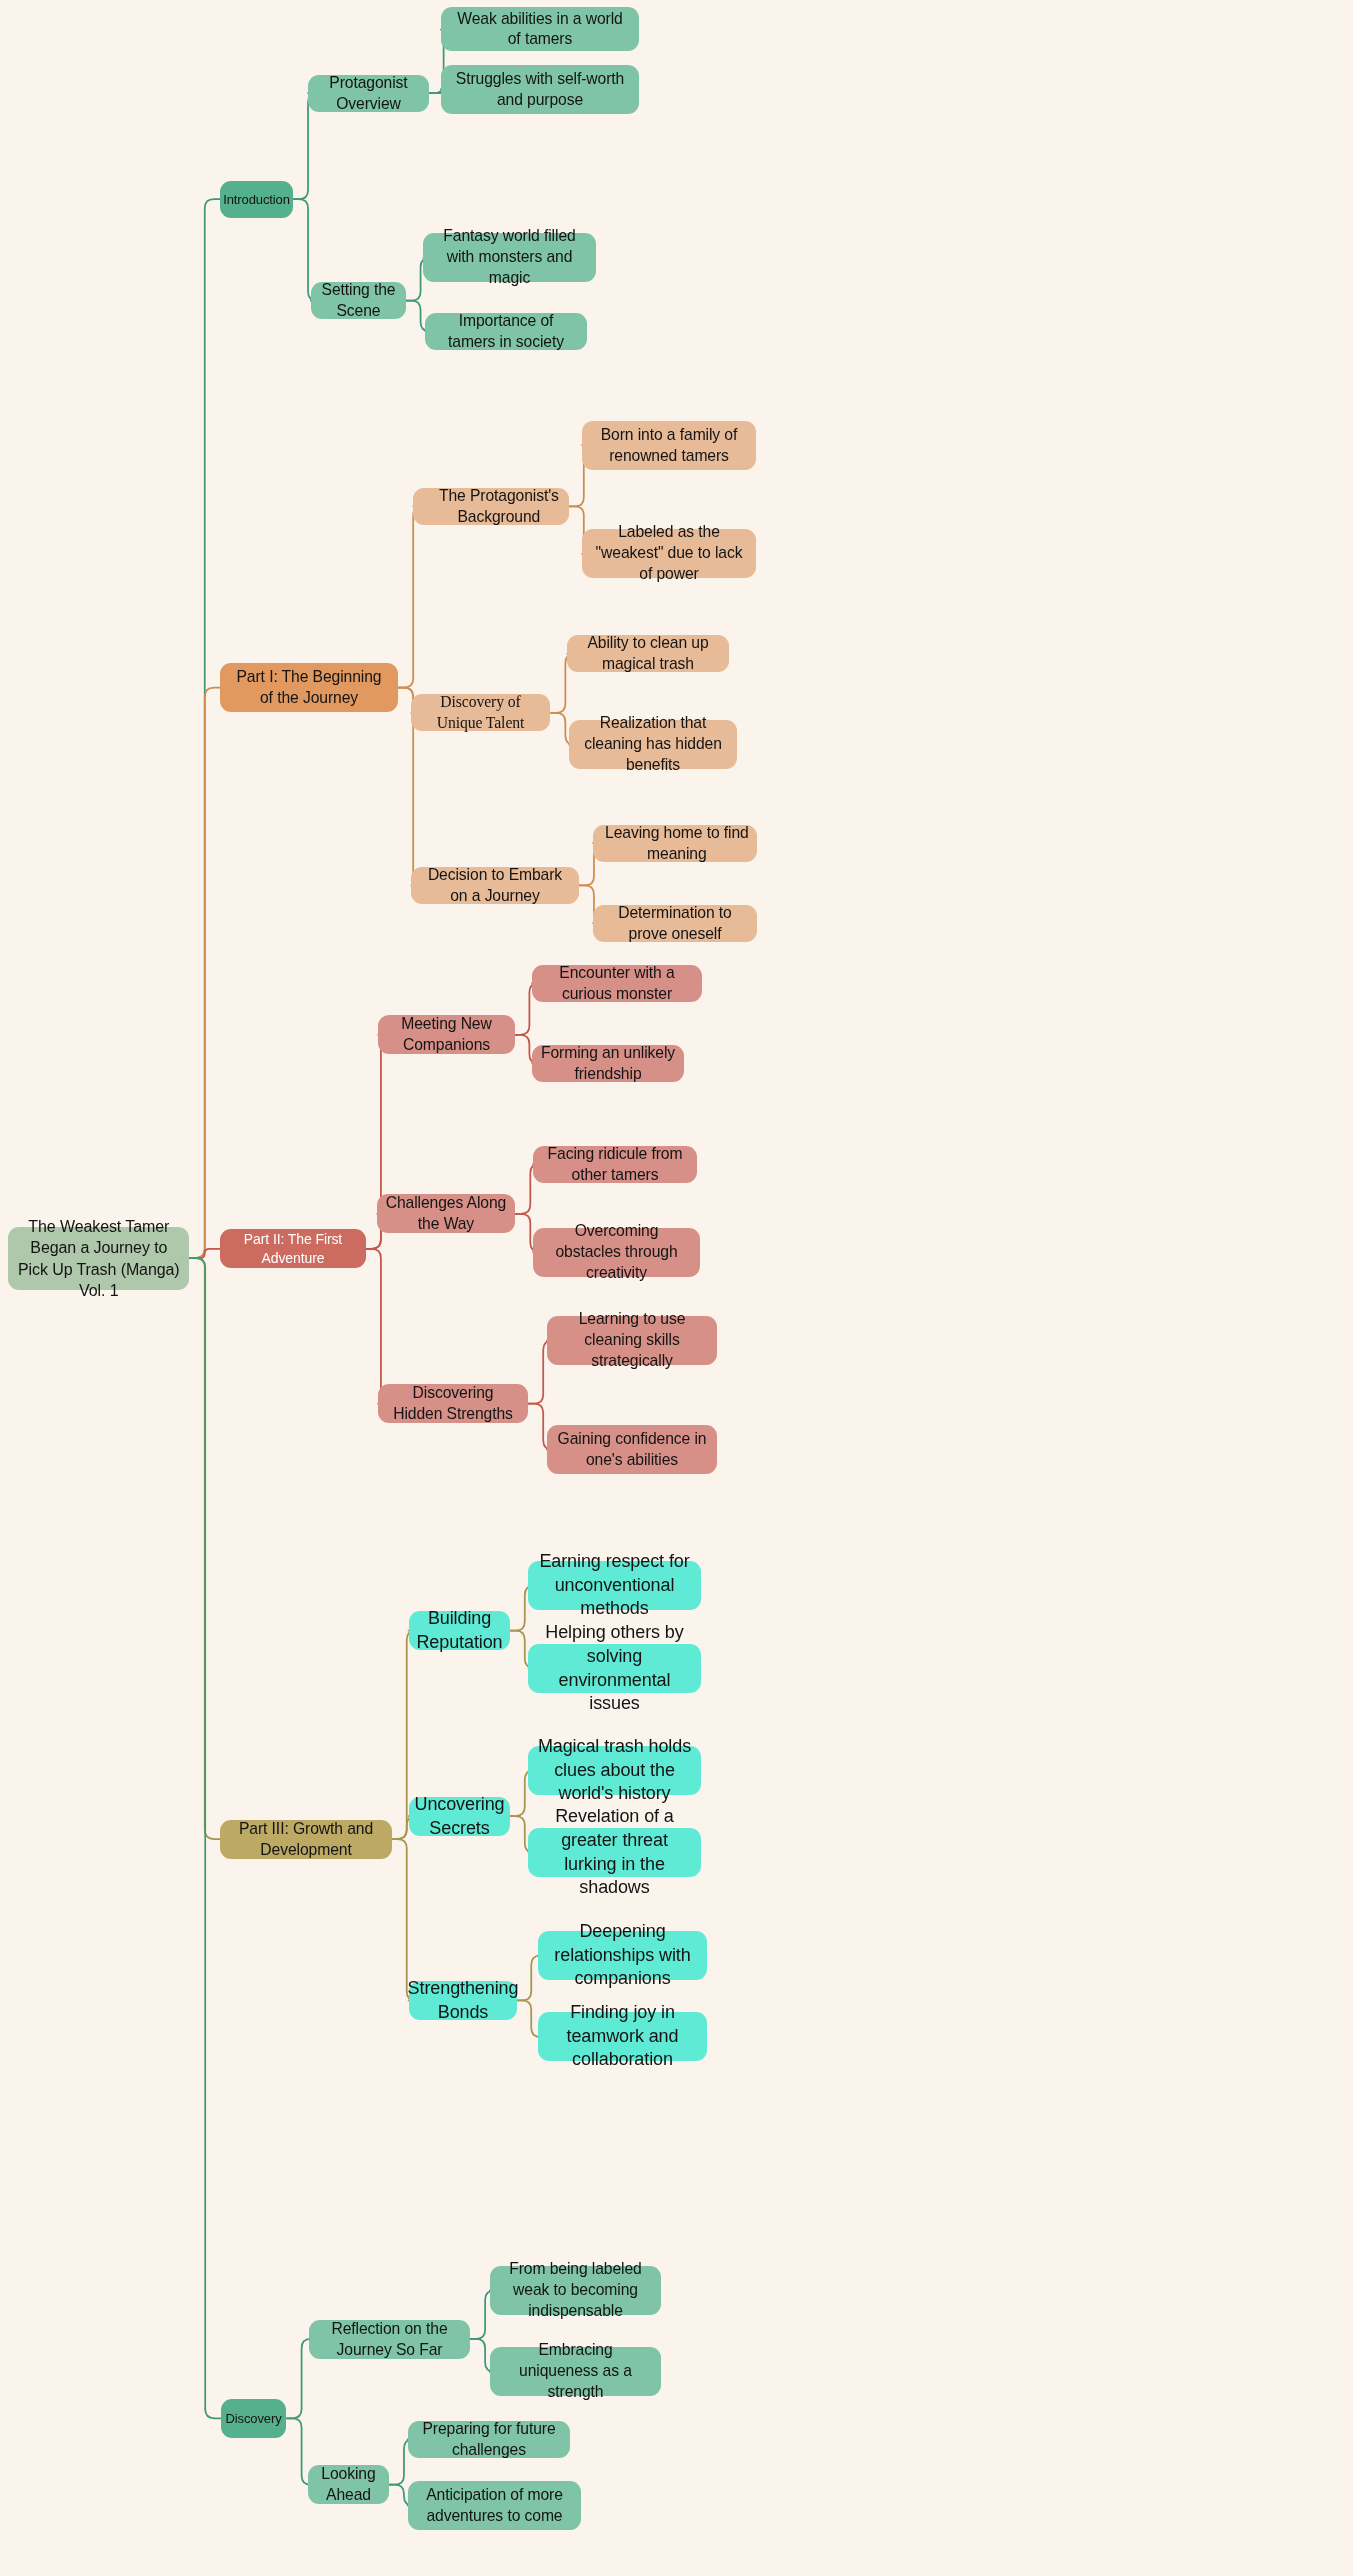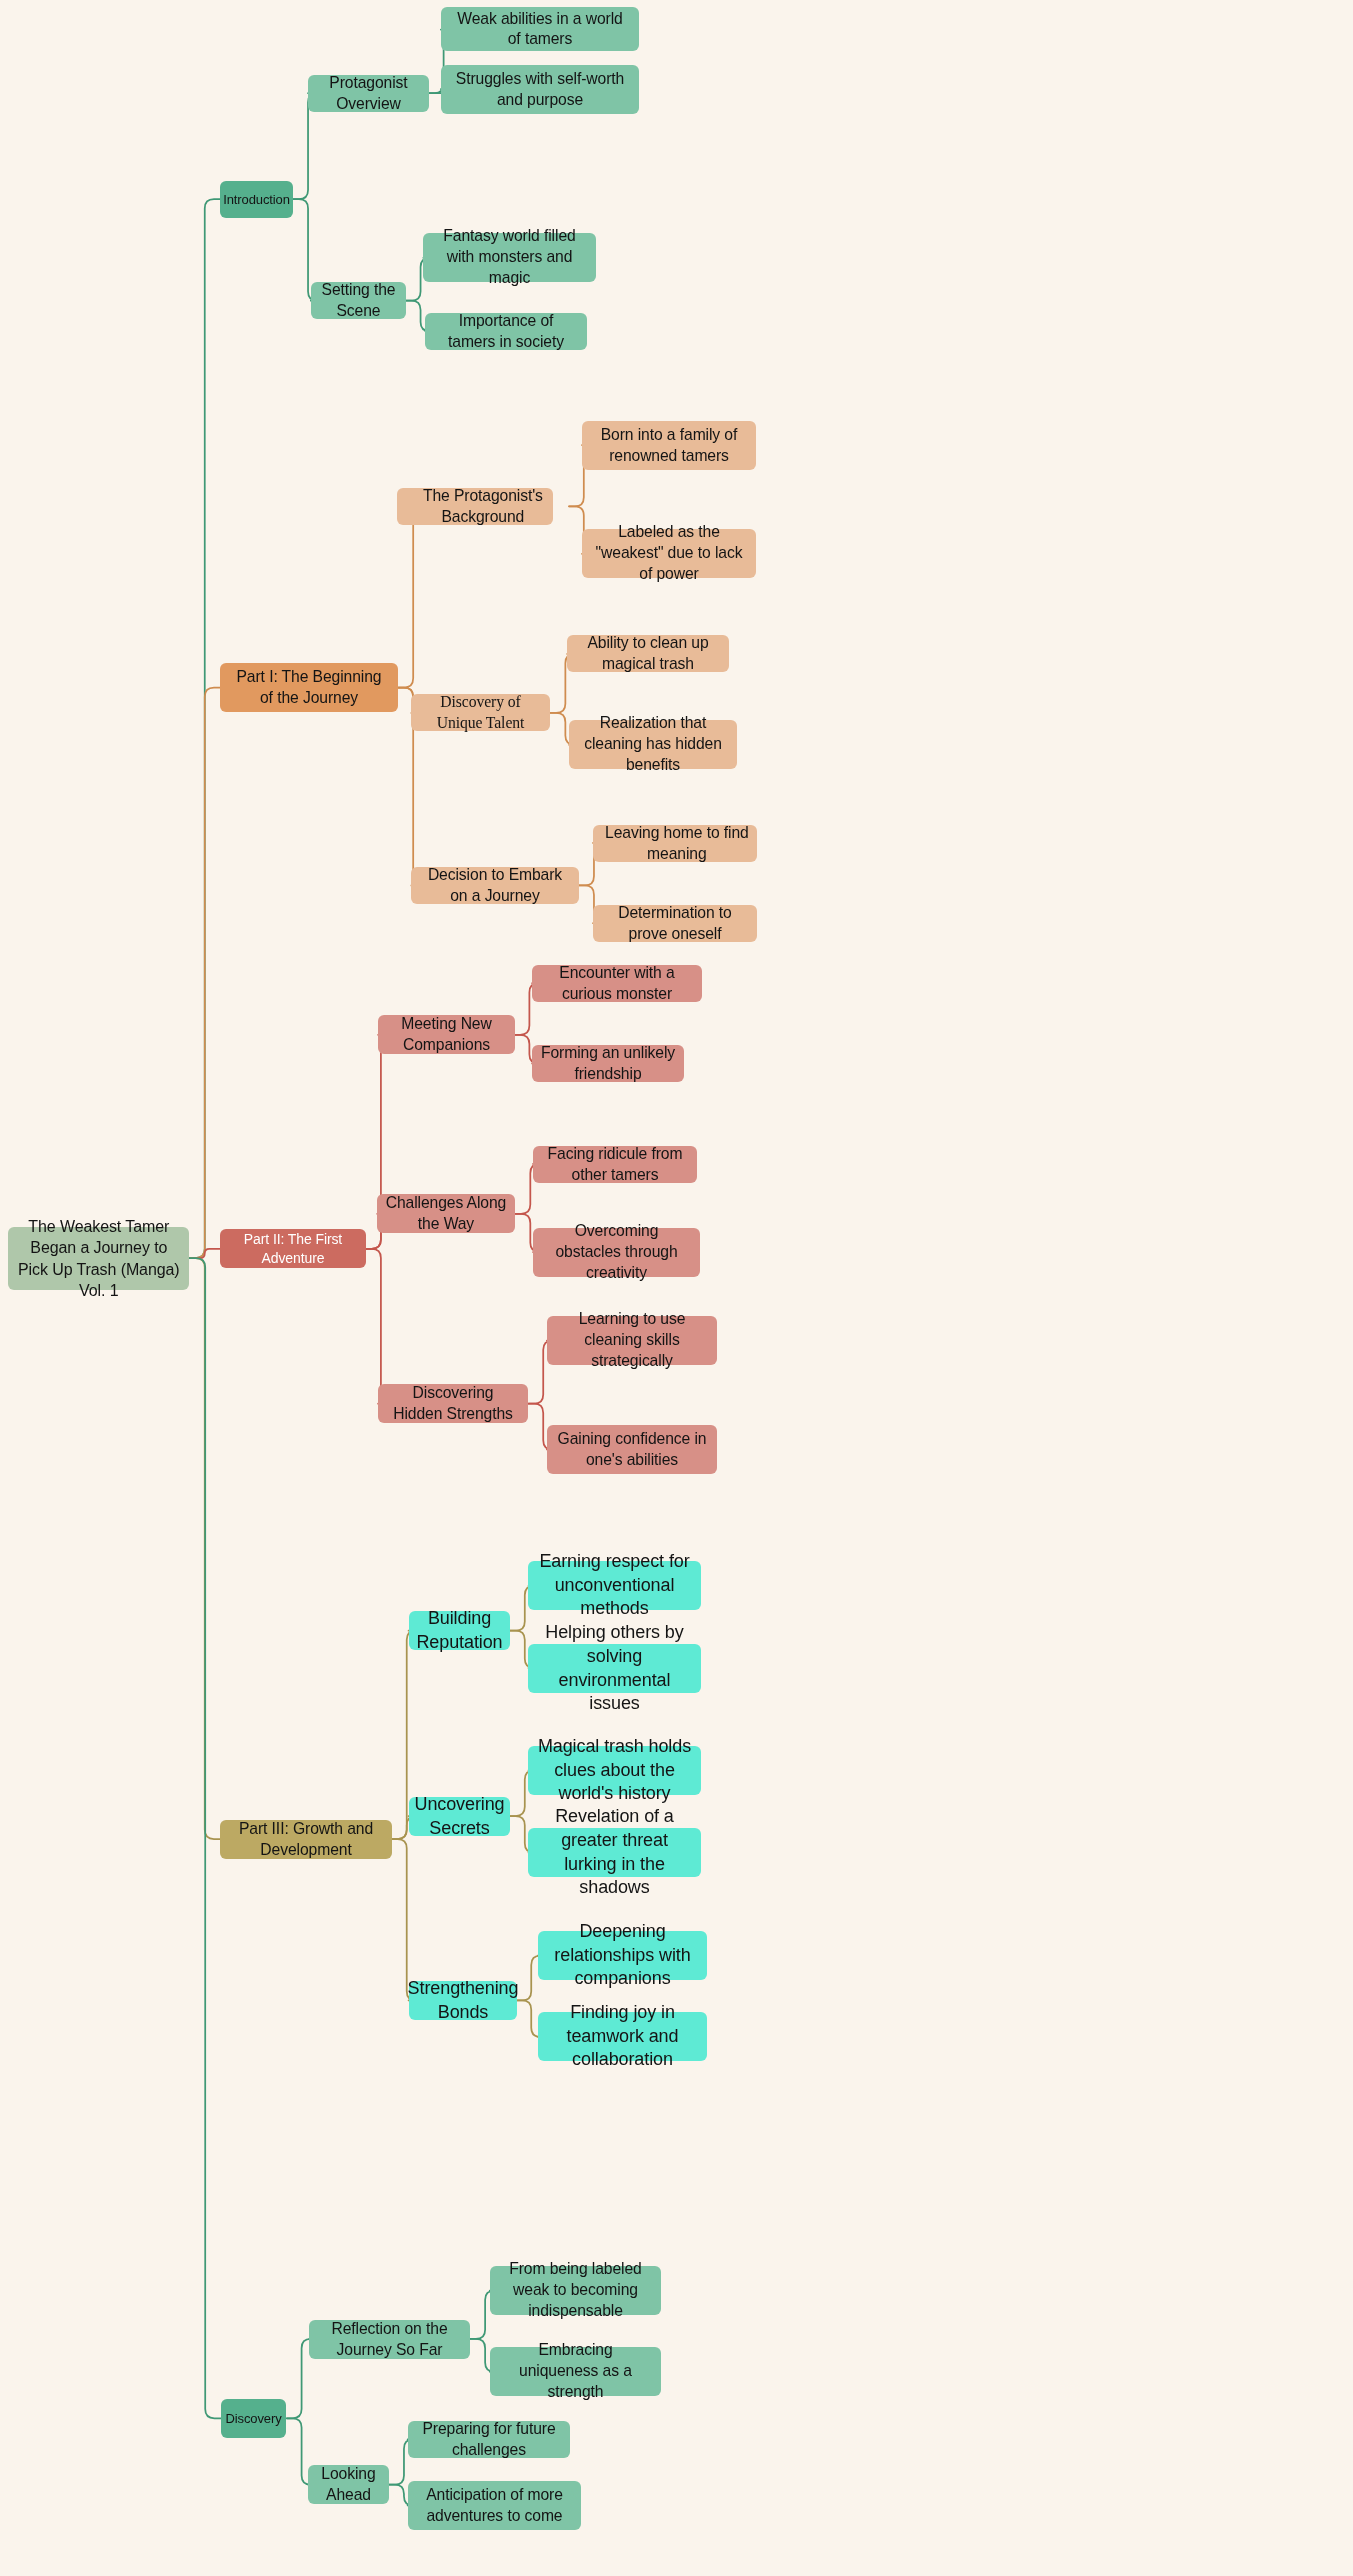--- a/index.html
+++ b/index.html
@@ -23,21 +23,21 @@
     position: absolute;
     left: 0;
     top: 0;
     width: 1353px;
     height: 2576px;
     pointer-events: none;
   }
   .node {
     position: absolute;
     box-sizing: border-box;
-    border-radius: 6px;
+    border-radius: 11px;
     display: flex;
     align-items: center;
     justify-content: center;
     text-align: center;
     line-height: 1.32;
     color: #141414;
     padding: 3.7px 8.3px;
     letter-spacing: -0.1px;
   }
   .n-root   { background: #afc7aa; font-size: 16px; }
@@ -103,21 +103,21 @@
   <div id="nodes">
       <div class="node n-root" style="left: 8.3px; top: 1227px; width: 181px; height: 63px;">The Weakest Tamer Began a Journey to Pick Up Trash (Manga) Vol. 1</div>
       <div class="node n-green" style="left: 220px; top: 181px; width: 73px; height: 37px;">Introduction</div>
       <div class="node n-greenL" style="left: 308px; top: 75px; width: 121px; height: 37px;">Protagonist Overview</div>
       <div class="node n-greenL" style="left: 441px; top: 7.4px; width: 198px; height: 44px;">Weak abilities in a world of tamers</div>
       <div class="node n-greenL" style="left: 441px; top: 65px; width: 198px; height: 49px;">Struggles with self-worth and purpose</div>
       <div class="node n-greenL" style="left: 311px; top: 282px; width: 95px; height: 37px;">Setting the Scene</div>
       <div class="node n-greenL" style="left: 423px; top: 233px; width: 173px; height: 49px;">Fantasy world filled with monsters and magic</div>
       <div class="node n-greenL" style="left: 425px; top: 313px; width: 162px; height: 37px;">Importance of tamers in society</div>
       <div class="node n-orange" style="left: 220px; top: 663px; width: 178px; height: 49px;">Part I: The Beginning of the Journey</div>
-      <div class="node n-orangeL" style="left: 397px; top: 488px; width: 156px; height: 37px; padding-left: 24px;">The Protagonist's Background</div>
+      <div class="node n-orangeL" style="left: 413px; top: 488px; width: 156px; height: 37px; padding-left: 24px;">The Protagonist's Background</div>
       <div class="node n-orangeL" style="left: 582px; top: 421px; width: 174px; height: 49px;">Born into a family of renowned tamers</div>
       <div class="node n-orangeL" style="left: 582px; top: 529px; width: 174px; height: 49px;">Labeled as the "weakest" due to lack of power</div>
       <div class="node n-orangeL" style="left: 411px; top: 694px; width: 139px; height: 37px; font-family: Liberation Serif, serif;">Discovery of Unique Talent</div>
       <div class="node n-orangeL" style="left: 567px; top: 635px; width: 162px; height: 37px;">Ability to clean up magical trash</div>
       <div class="node n-orangeL" style="left: 569px; top: 720px; width: 168px; height: 49px;">Realization that cleaning has hidden benefits</div>
       <div class="node n-orangeL" style="left: 411px; top: 867px; width: 168px; height: 37px;">Decision to Embark on a Journey</div>
       <div class="node n-orangeL" style="left: 593px; top: 825px; width: 164px; height: 37px; padding-left: 12px;">Leaving home to find meaning</div>
       <div class="node n-orangeL" style="left: 593px; top: 905px; width: 164px; height: 37px;">Determination to prove oneself</div>
       <div class="node n-red" style="left: 220px; top: 1229px; width: 146px; height: 39px;">Part II: The First Adventure</div>
       <div class="node n-redL" style="left: 378px; top: 1015px; width: 137px; height: 39px;">Meeting New Companions</div>

